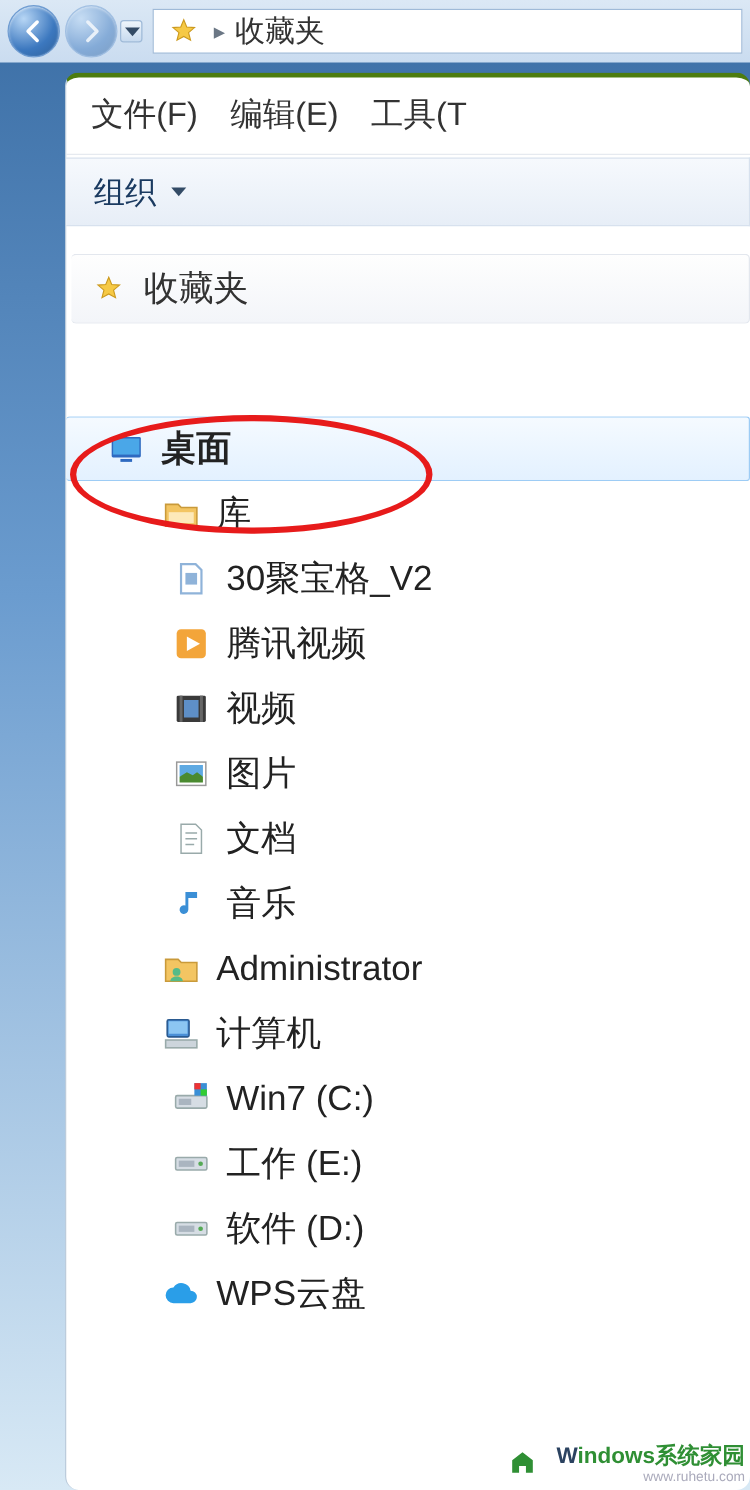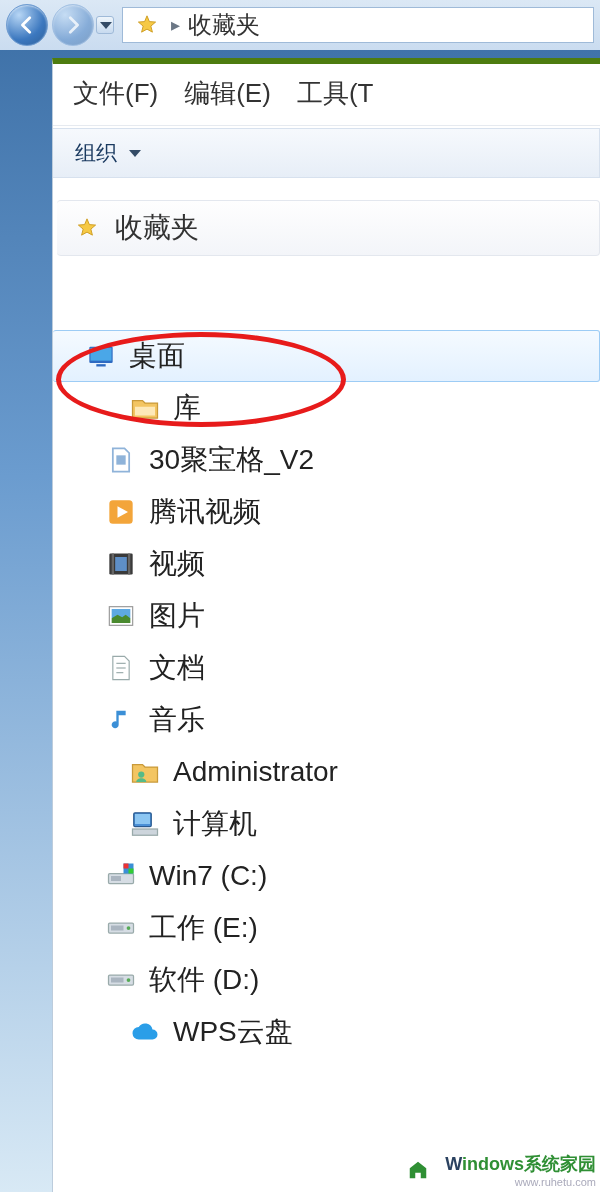--- a/index.html
+++ b/index.html
@@ -49,43 +49,44 @@
     .star-icon { width: 22px; height: 22px; }
     .chevron { color: #6b7785; font-size: 18px; }
     .addr-text { font-size: 24px; color: #333; }
     .window {
       position: absolute;
       left: 52px;
       top: 58px;
       right: 0;
       bottom: 0;
       background: #fff;
-      border-top: 6px solid #4d7c0f;
+      border-top: 4px solid #4d7c0f;
       border-left: 1px solid #bcccdc;
       padding-top: 6px;
+      border-radius: 11px;
     }
     .menubar {
       display: flex;
       gap: 26px;
       padding: 6px 20px 14px 20px;
       font-size: 26px;
       color: #333;
       border-bottom: 1px solid #e6eaf0;
     }
     .menubar span { cursor: default; }
     .toolbar {
       background: linear-gradient(#f6f9fd, #e7eef7);
       border: 1px solid #d7e1ee;
       border-left: none;
       margin-top: 2px;
       padding: 10px 22px;
       display: flex;
       align-items: center;
       gap: 10px;
-      font-size: 21px;
+      font-size: 25px;
       color: #1a3a60;
     }
     .nav-pane {
       padding-top: 22px;
       width: 100%;
     }
     .favorites-header {
       margin-left: 4px;
       background: linear-gradient(#fefefe, #f3f5f9);
       border: 1px solid #e3e7ee;
@@ -109,35 +110,36 @@
       gap: 12px;
       padding: 6px 0 6px 0;
       height: 52px;
     }
     .tree-item.selected {
       background: linear-gradient(#f5faff, #e3f1ff);
       border: 1px solid #9dccf5;
       border-left: none;
       border-radius: 3px;
       position: relative;
+      font-weight: bold;
     }
     .ellipse-annot {
       position: absolute;
       left: 56px;
       top: 332px;
       width: 290px;
       height: 95px;
       border: 5px solid #e71b1b;
       border-radius: 50%;
       pointer-events: none;
       z-index: 10;
     }
     .indent-1 { padding-left: 32px; }
     .indent-2 { padding-left: 76px; }
-    .indent-3 { padding-left: 52px; }
+    .indent-3 { padding-left: 52px; margin-left: 32px; }
     .icon-box { width: 32px; height: 32px; display: flex; align-items: center; justify-content: center; flex-shrink: 0; }
     .watermark {
       position: absolute;
       right: 4px;
       bottom: 4px;
       font-size: 18px;
       color: #2f8f34;
       display: flex;
       align-items: center;
       gap: 16px;

